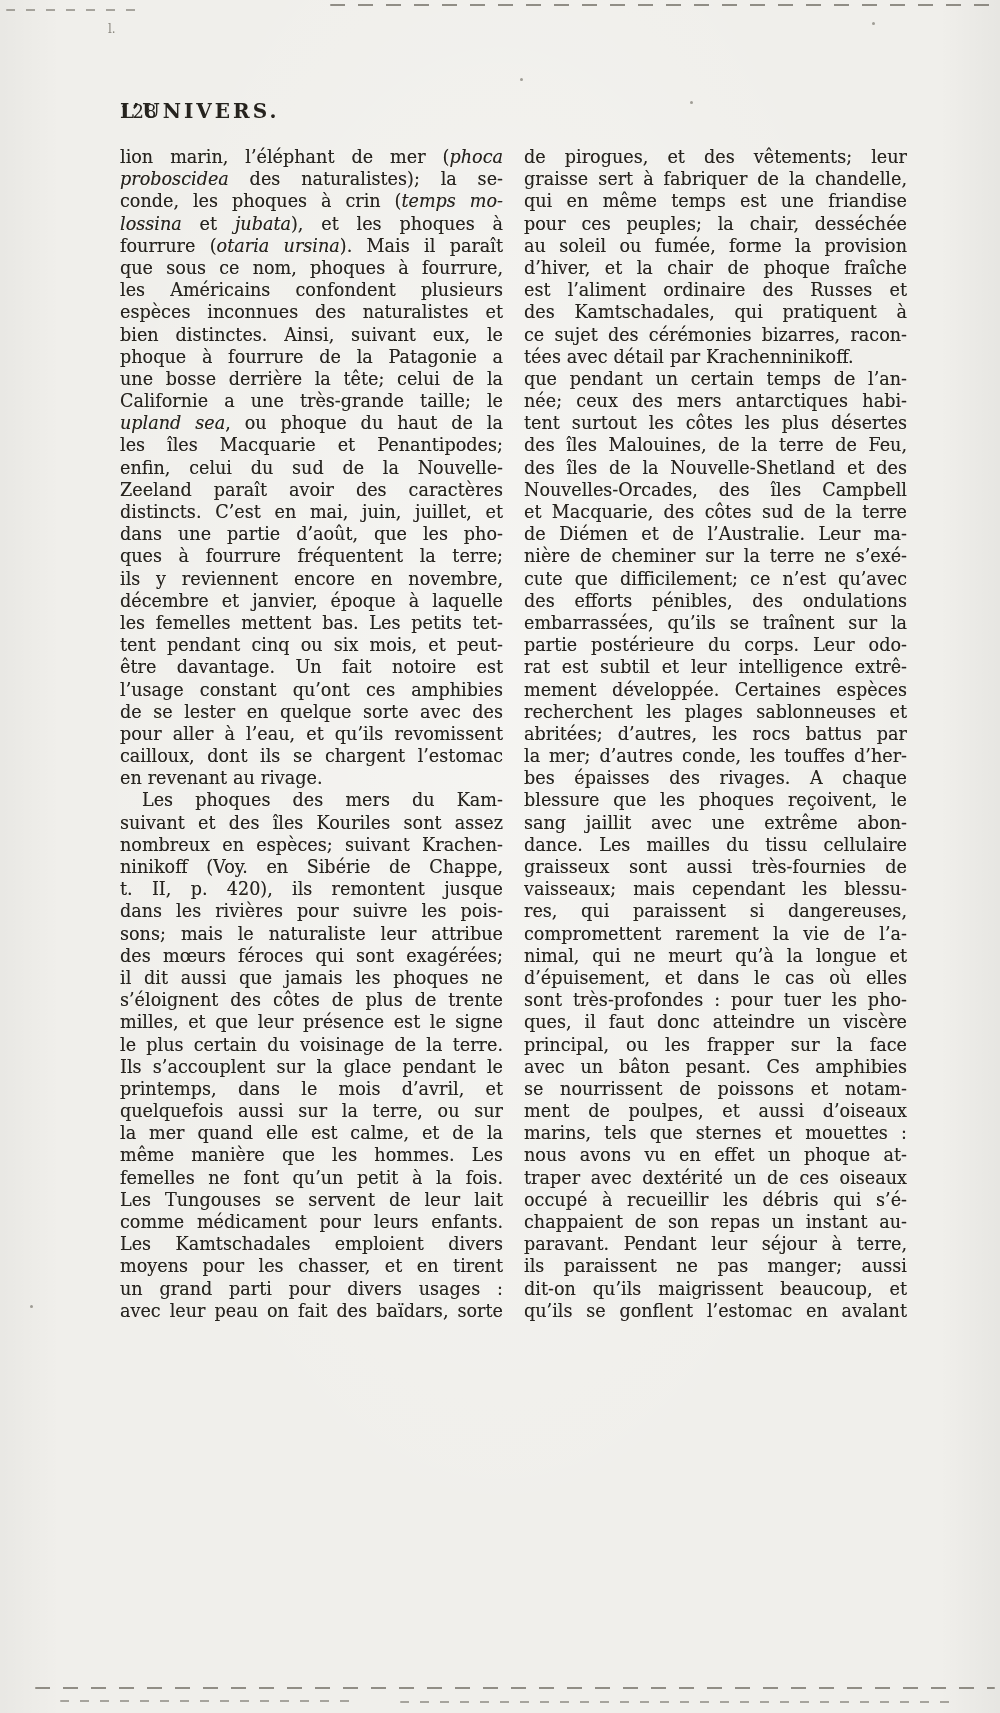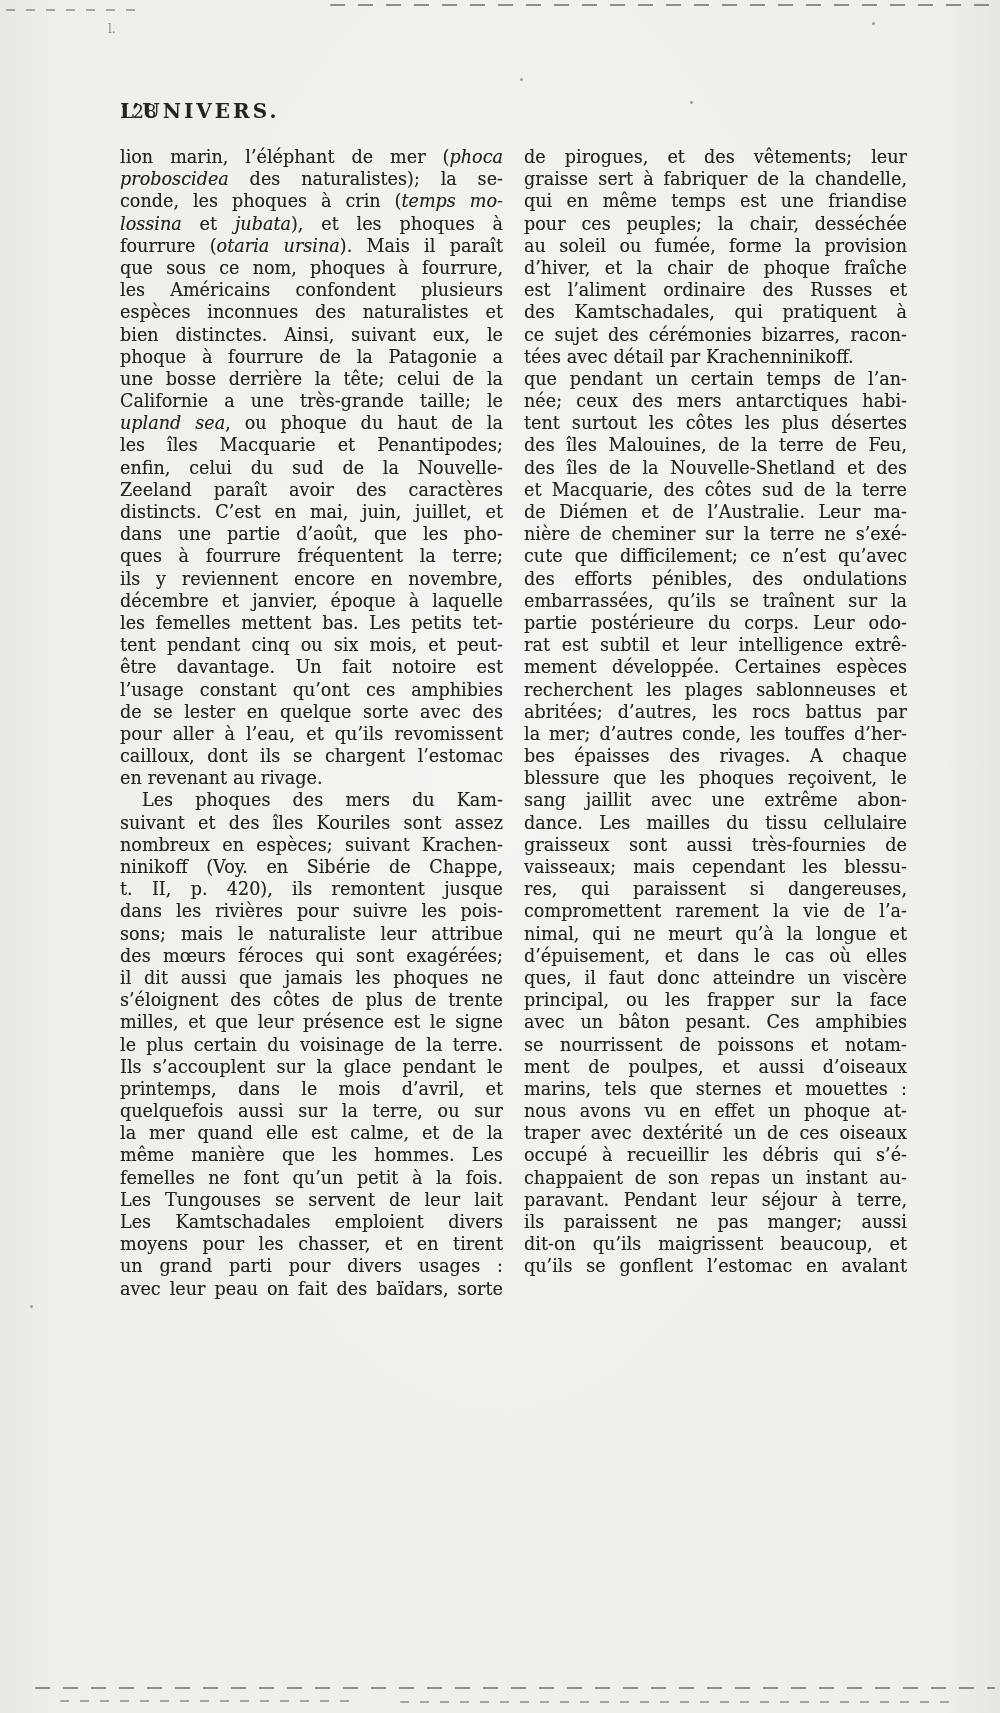--- a/index.html
+++ b/index.html
@@ -124,20 +124,21 @@
         <div class="line">s’éloignent des côtes de plus de trente</div>
         <div class="line">milles, et que leur présence est le signe</div>
         <div class="line">le plus certain du voisinage de la terre.</div>
         <div class="line">Ils s’accouplent sur la glace pendant le</div>
         <div class="line">printemps, dans le mois d’avril, et</div>
         <div class="line">quelquefois aussi sur la terre, ou sur</div>
         <div class="line">la mer quand elle est calme, et de la</div>
         <div class="line">même manière que les hommes. Les</div>
         <div class="line">femelles ne font qu’un petit à la fois.</div>
         <div class="line">Les Tungouses se servent de leur lait</div>
+        <div class="line">comme médicament pour leurs enfants.</div>
         <div class="line">Les Kamtschadales emploient divers</div>
         <div class="line">moyens pour les chasser, et en tirent</div>
         <div class="line">un grand parti pour divers usages :</div>
         <div class="line">avec leur peau on fait des baïdars, sorte</div>
       </div>
     <div class="column">
         <div class="line">de pirogues, et des vêtements; leur</div>
         <div class="line">graisse sert à fabriquer de la chandelle,</div>
         <div class="line">qui en même temps est une friandise</div>
         <div class="line">pour ces peuples; la chair, desséchée</div>
@@ -145,20 +146,21 @@
         <div class="line">d’hiver, et la chair de phoque fraîche</div>
         <div class="line">est l’aliment ordinaire des Russes et</div>
         <div class="line">des Kamtschadales, qui pratiquent à</div>
         <div class="line">ce sujet des cérémonies bizarres, racon-</div>
         <div class="line para-end">tées avec détail par Krachenninikoff.</div>
         <div class="line">que pendant un certain temps de l’an-</div>
         <div class="line">née; ceux des mers antarctiques habi-</div>
         <div class="line">tent surtout les côtes les plus désertes</div>
         <div class="line">des îles Malouines, de la terre de Feu,</div>
         <div class="line">des îles de la Nouvelle-Shetland et des</div>
+        <div class="line">Nouvelles-Orcades, des îles Campbell</div>
         <div class="line">et Macquarie, des côtes sud de la terre</div>
         <div class="line">de Diémen et de l’Australie. Leur ma-</div>
         <div class="line">nière de cheminer sur la terre ne s’exé-</div>
         <div class="line">cute que difficilement; ce n’est qu’avec</div>
         <div class="line">des efforts pénibles, des ondulations</div>
         <div class="line">embarrassées, qu’ils se traînent sur la</div>
         <div class="line">partie postérieure du corps. Leur odo-</div>
         <div class="line">rat est subtil et leur intelligence extrê-</div>
         <div class="line">mement développée. Certaines espèces</div>
         <div class="line">recherchent les plages sablonneuses et</div>
@@ -167,20 +169,21 @@
         <div class="line">bes épaisses des rivages. A chaque</div>
         <div class="line">blessure que les phoques reçoivent, le</div>
         <div class="line">sang jaillit avec une extrême abon-</div>
         <div class="line">dance. Les mailles du tissu cellulaire</div>
         <div class="line">graisseux sont aussi très-fournies de</div>
         <div class="line">vaisseaux; mais cependant les blessu-</div>
         <div class="line">res, qui paraissent si dangereuses,</div>
         <div class="line">compromettent rarement la vie de l’a-</div>
         <div class="line">nimal, qui ne meurt qu’à la longue et</div>
         <div class="line">d’épuisement, et dans le cas où elles</div>
+        <div class="line">sont très-profondes : pour tuer les pho-</div>
         <div class="line">ques, il faut donc atteindre un viscère</div>
         <div class="line">principal, ou les frapper sur la face</div>
         <div class="line">avec un bâton pesant. Ces amphibies</div>
         <div class="line">se nourrissent de poissons et notam-</div>
         <div class="line">ment de poulpes, et aussi d’oiseaux</div>
         <div class="line">marins, tels que sternes et mouettes :</div>
         <div class="line">nous avons vu en effet un phoque at-</div>
         <div class="line">traper avec dextérité un de ces oiseaux</div>
         <div class="line">occupé à recueillir les débris qui s’é-</div>
         <div class="line">chappaient de son repas un instant au-</div>

